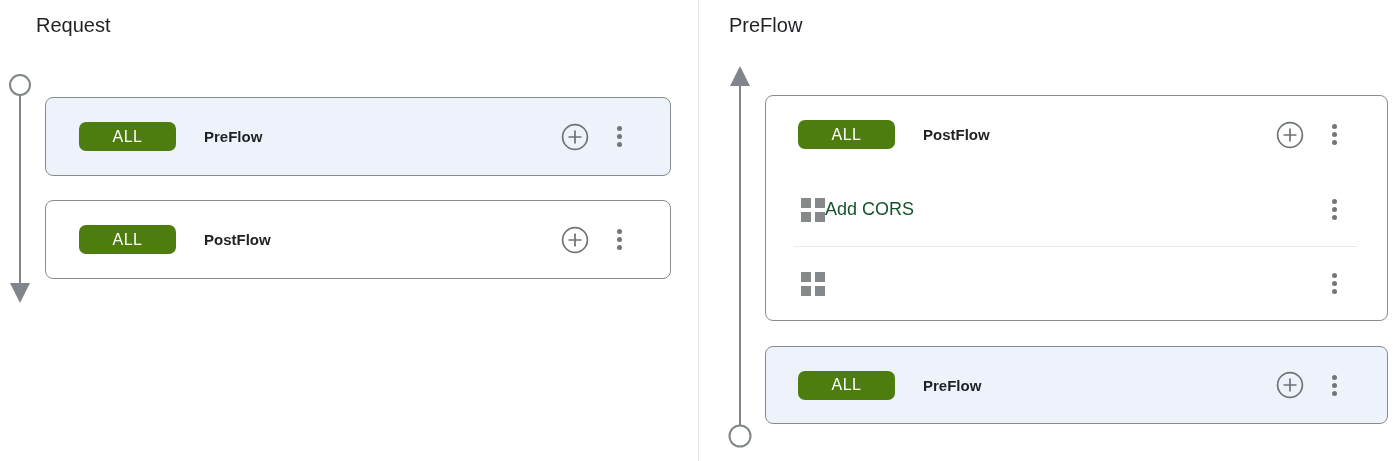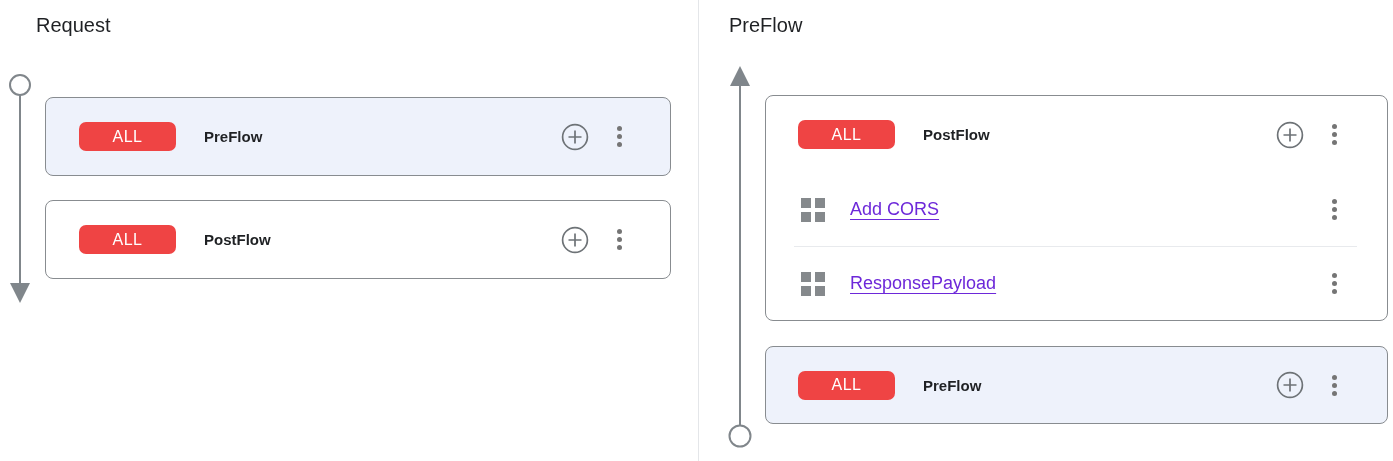--- a/index.html
+++ b/index.html
@@ -31,40 +31,40 @@
 
   .group-card {
     position:absolute; left:765px; top:95px; width:623px;
     background:#ffffff; border:1px solid #888c90; border-radius:8px;
   }
   .group-header { height:77px; display:flex; align-items:center; padding:0 48px 0 32px; cursor:pointer; }
   .policy-row   { height:73px; display:flex; align-items:center; padding:0 48px 0 35px; }
   .row-divider  { height:1px; background:#e8eaed; margin:0 30px 0 28px; }
 
   .badge {
-    min-width:97px; height:29px; border-radius:7px; background:#ef4444;
+    min-width:97px; height:29px; border-radius:7px; background:#4d7c0f;
     color:#ffffff; display:flex; align-items:center; justify-content:center;
     font-size:16px; letter-spacing:.5px;
   }
   .flow-name { font-size:15px; font-weight:700; margin-left:28px; color:#1f2124; white-space:nowrap; }
 
   .icons { margin-left:auto; display:flex; align-items:center; gap:26px; }
   .plus-btn { width:28px; height:28px; cursor:pointer; flex:none; }
   .kebab { display:flex; flex-direction:column; gap:3px; cursor:pointer; padding:1px 2px; }
   .kebab i { width:5px; height:5px; border-radius:50%; background:#757575; }
 
   .grid-icon {
     display:grid; grid-template-columns:10px 10px; grid-template-rows:10px 10px;
     gap:4px; flex:none;
   }
   .grid-icon i { background:#85898c; }
 
   .policy-link {
-    margin-left:25px; font-size:18px; color:#6d28d9;
-    text-decoration:underline; text-underline-offset:4px; text-decoration-thickness:1px;
+    font-size:18px; color:#14532d;
+    text-underline-offset:4px; text-decoration-thickness:1px;
     cursor:pointer; white-space:nowrap;
   }
   .policy-row .kebab { margin-left:auto; }
 </style>
 </head>
 <body>
 
 <div class="panel-title" id="request-title">Request</div>
 
 <svg class="timeline" id="request-timeline" width="28" height="234" viewBox="0 0 28 234">
@@ -149,21 +149,20 @@
 
   <div class="row-divider"></div>
 
   <div class="policy-row">
     <span class="grid-icon">
         <i></i>
         <i></i>
         <i></i>
         <i></i>
       </span>
-    <a class="policy-link">ResponsePayload</a>
     <span class="kebab">
         <i></i>
         <i></i>
         <i></i>
       </span>
   </div>
 </div>
 
 <div class="flow-card selected" id="res-card-preflow">
   <span class="badge">ALL</span>

